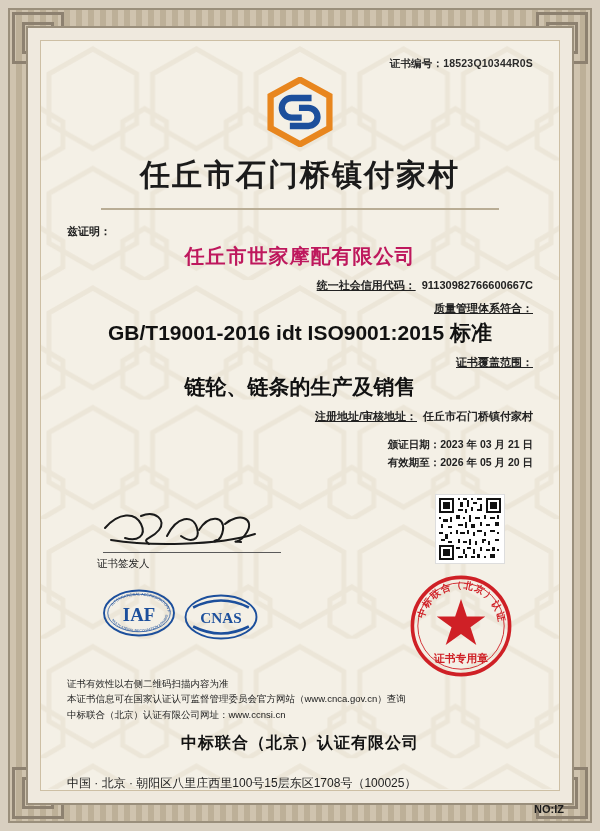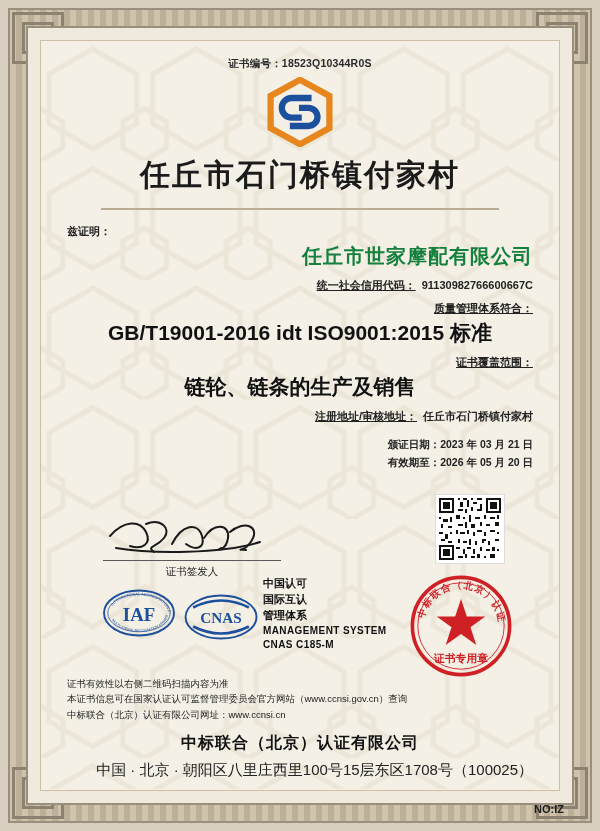--- a/index.html
+++ b/index.html
@@ -50,58 +50,58 @@
   }
   
   .watermark{
     position:absolute;inset:0;
     opacity:.35;
     pointer-events:none;
   }
   .content{position:relative;z-index:2;padding:14px 26px 0 26px;}
 
   .cert-no{
-    text-align:center;font-size:10.5px;color:#2a2a2a;font-weight:bold;
+    text-align:right;font-size:10.5px;color:#2a2a2a;font-weight:bold;
     letter-spacing:.2px;margin-top:2px;
   }
   .cert-no .lbl{font-weight:bold;}
   .logo-wrap{display:flex;justify-content:center;margin-top:6px;}
   .title{
     text-align:center;font-size:30px;font-weight:bold;color:#1b1b1b;
     letter-spacing:2px;margin-top:8px;
     font-family:"DejaVu Sans","Liberation Sans",sans-serif;
   }
   .rule{
     height:2px;background:#b9ad95;margin:12px 34px 0 34px;
   }
   .body-block{margin-top:14px;}
   .row-label{
     text-align:left;font-size:11px;color:#222;margin-right:2px;font-weight:bold;
   }
   .row-value-big{
-    text-align:right;font-size:20px;font-weight:bold;color:#15803d;
+    text-align:center;font-size:20px;font-weight:bold;color:#be185d;
     letter-spacing:1px;margin:4px 0 2px 0;
   }
   .row-value-mid{
     text-align:center;font-size:21px;font-weight:bold;color:#111;margin:3px 0;
   }
   .row-inline{
     text-align:right;font-size:11px;color:#222;margin-top:8px;
   }
   .row-inline b{font-weight:bold;text-decoration:underline;}
   .row-inline .val{font-weight:bold;margin-left:6px;}
   .dates{
     text-align:right;font-size:10.5px;color:#222;margin-top:12px;line-height:1.7;
     font-weight:bold;
   }
   .sig-area{
     position:relative;margin-top:26px;height:86px;
   }
   .sig-box{
-    position:absolute;left:30px;top:16px;width:190px;text-align:center;
+    position:absolute;left:30px;top:8px;width:190px;
   }
   .sig-scribble{height:42px;}
   .sig-line{border-top:1px solid #5a5a5a;margin:0 6px;}
   .sig-label{font-size:10.5px;color:#222;margin-top:4px;}
   .qr{
     position:absolute;right:28px;top:-4px;width:62px;height:62px;
     background:#fff;padding:3px;border:1px solid #ddd;box-sizing:content-box;
   }
   .marks{
     position:relative;height:96px;margin-top:-6px;
@@ -121,21 +121,21 @@
     position:absolute;right:18px;top:-6px;width:108px;height:108px;
   }
   .notes{
     text-align:left;font-size:9.5px;color:#222;line-height:1.65;margin-top:2px;
   }
   .footer-company{
     text-align:center;font-size:16px;font-weight:bold;color:#111;margin-top:10px;
     letter-spacing:1px;
   }
   .footer-addr{
-    text-align:right;font-size:15px;color:#222;margin-top:7px;
+    text-align:left;font-size:12px;color:#222;margin-top:21px;
   }
   .noiz{
     position:absolute;right:36px;bottom:16px;font-size:11px;font-weight:bold;color:#1b1b1b;
     z-index:3;
   }
 </style>
 </head>
 <body>
 
 <div class="cert">
@@ -324,43 +324,36 @@
           </text>
         </svg>
 
         <svg class="cnas" width="76" height="58" viewBox="0 0 120 90">
           <ellipse cx="60" cy="45" rx="56" ry="34" fill="none" stroke="#1c4f9c" stroke-width="3"></ellipse>
           <path d="M16 30 q44 -22 88 0" fill="none" stroke="#1c4f9c" stroke-width="4"></path>
           <path d="M16 60 q44 22 88 0" fill="none" stroke="#1c4f9c" stroke-width="4"></path>
           <text x="60" y="55" text-anchor="middle" font-family="Liberation Serif, serif" font-size="24" font-weight="bold" fill="#1c4f9c">CNAS</text>
         </svg>
 
-        <div class="accred-text">
-          <div>中国认可</div>
-          <div>国际互认</div>
-          <div>管理体系</div>
-          <div class="en">MANAGEMENT  SYSTEM</div>
-          <div class="en">CNAS C185-M</div>
-        </div>
 
         <svg class="stamp" viewBox="0 0 120 120">
           <circle cx="60" cy="60" r="54" fill="none" stroke="#cf2026" stroke-width="4"></circle>
           <circle cx="60" cy="60" r="48" fill="none" stroke="#cf2026" stroke-width="1"></circle>
           <path id="stampArc" d="M18 60 A42 42 0 1 1 102 60" fill="none"></path>
           <text font-size="10.5" fill="#cf2026" font-weight="bold" font-family="DejaVu Sans, sans-serif" letter-spacing="1.6">
             <textPath href="#stampArc" startOffset="6%">中标联合（北京）认证有限公司</textPath>
           </text>
           <polygon points="60,30 66.5,49.5 87,49.5 70.5,61.5 77,81 60,69 43,81 49.5,61.5 33,49.5 53.5,49.5" fill="#cf2026"></polygon>
           <text x="60" y="100" text-anchor="middle" font-size="12" fill="#cf2026" font-weight="bold" font-family="DejaVu Sans, sans-serif">证书专用章</text>
         </svg>
       </div>
 
       <div class="notes">
         <div>证书有效性以右侧二维码扫描内容为准</div>
-        <div>本证书信息可在国家认证认可监督管理委员会官方网站（www.ccnsi.gov.cn）查询</div>
+        <div>本证书信息可在国家认证认可监督管理委员会官方网站（www.cnca.gov.cn）查询</div>
         <div>中标联合（北京）认证有限公司网址：www.ccnsi.cn</div>
       </div>
 
       <div class="footer-company">中标联合（北京）认证有限公司</div>
       <div class="footer-addr">中国 · 北京 · 朝阳区八里庄西里100号15层东区1708号（100025）</div>
     </div>
   </div>
 
   <div class="noiz">NO:IZ</div>
 </div>

